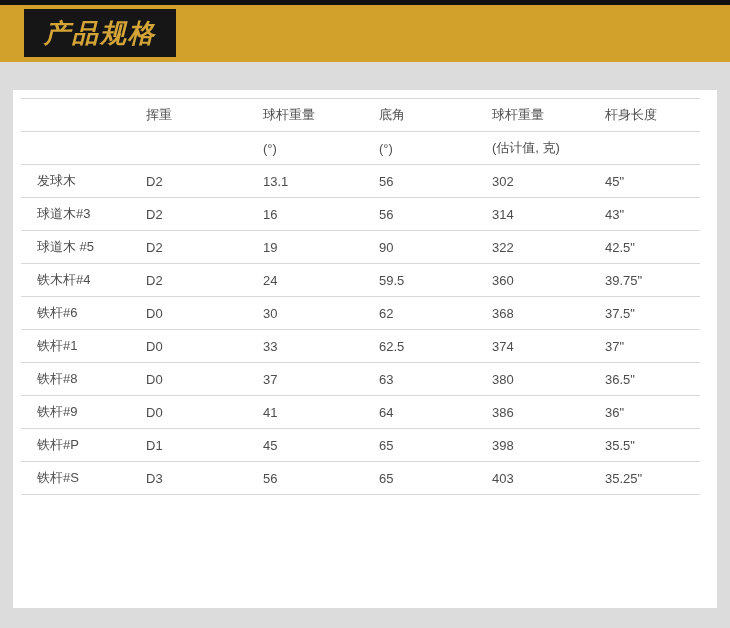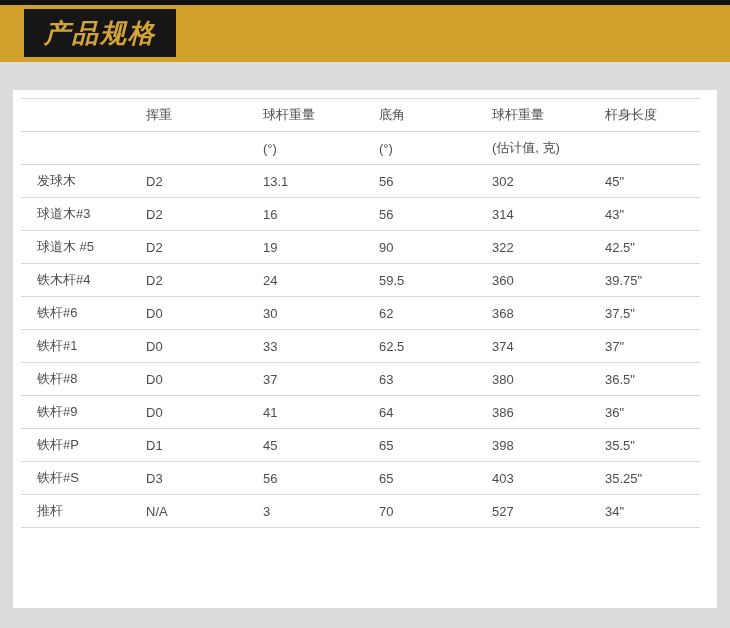--- a/index.html
+++ b/index.html
@@ -183,23 +183,15 @@
           <td>35.5"</td>
         </tr>
         <tr>
           <td>铁杆#S</td>
           <td>D3</td>
           <td>56</td>
           <td>65</td>
           <td>403</td>
           <td>35.25"</td>
         </tr>
-        <tr>
-          <td>推杆</td>
-          <td>N/A</td>
-          <td>3</td>
-          <td>70</td>
-          <td>527</td>
-          <td>34"</td>
-        </tr>
       </tbody>
   </table>
 </main>
 
 </body></html>

